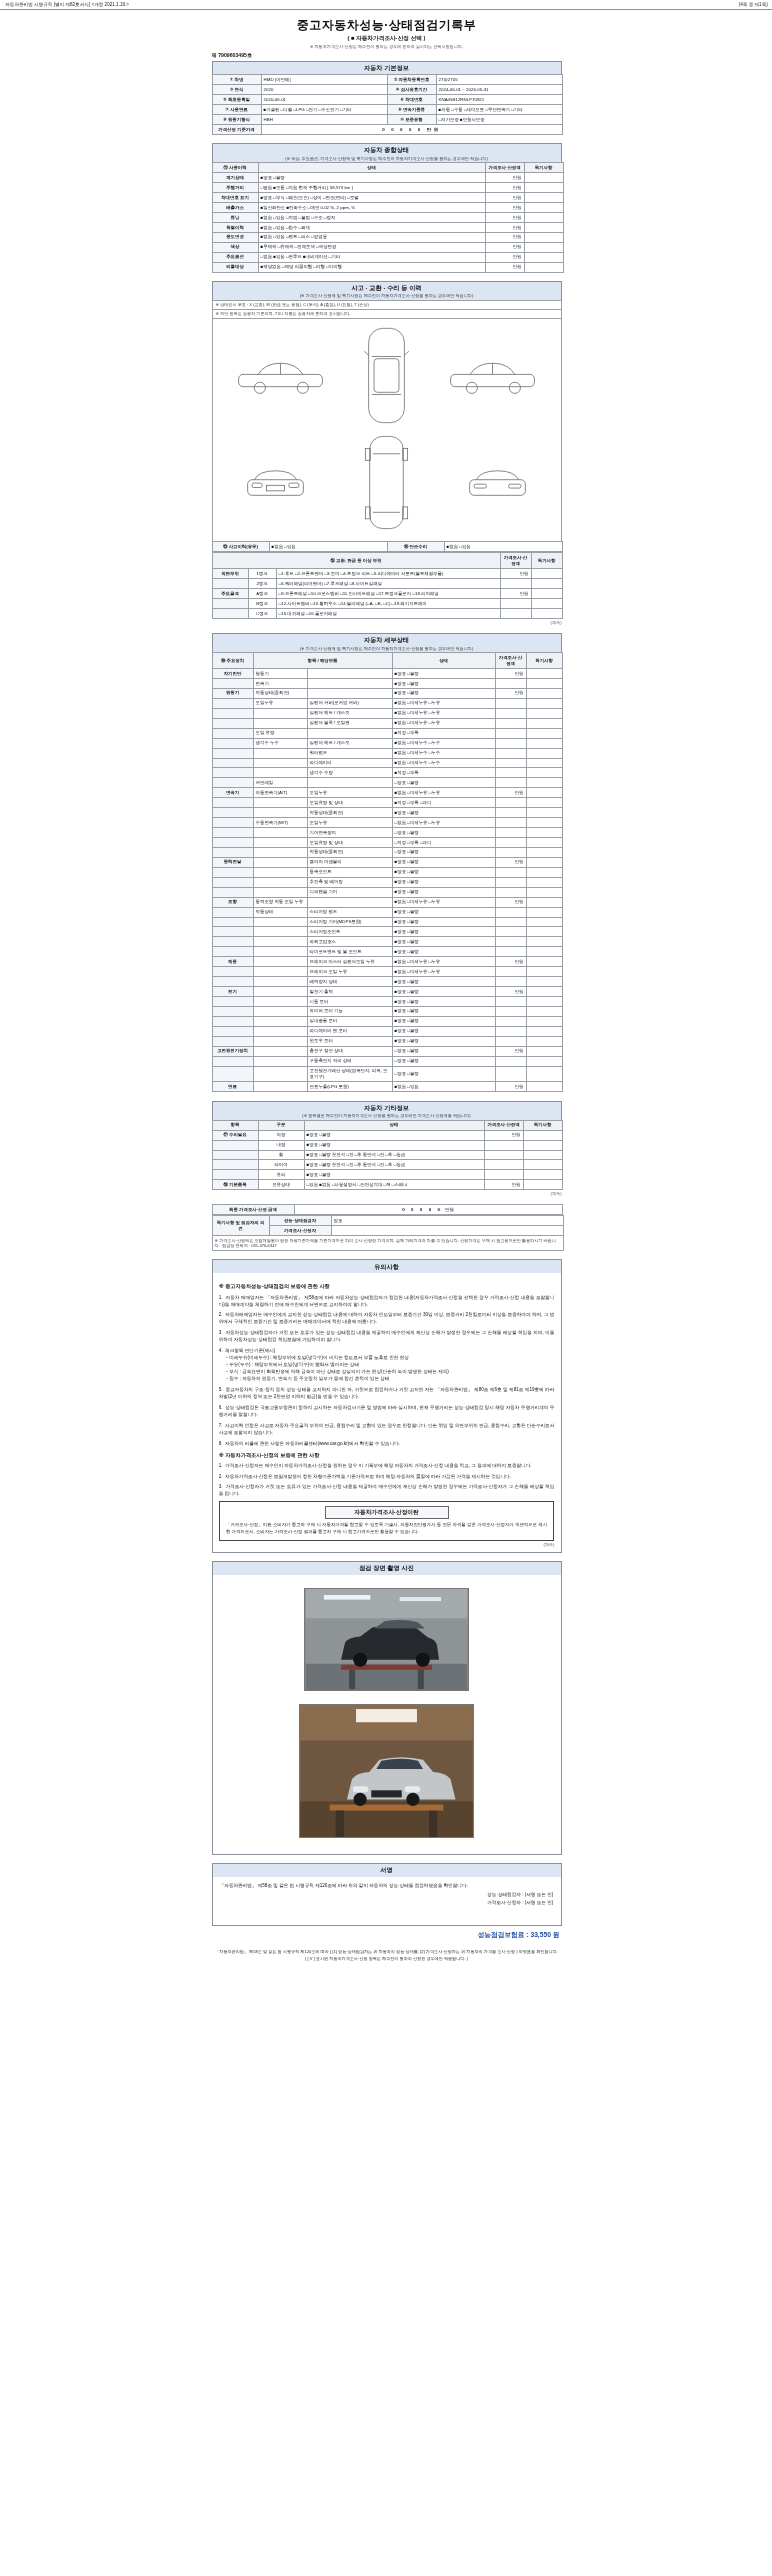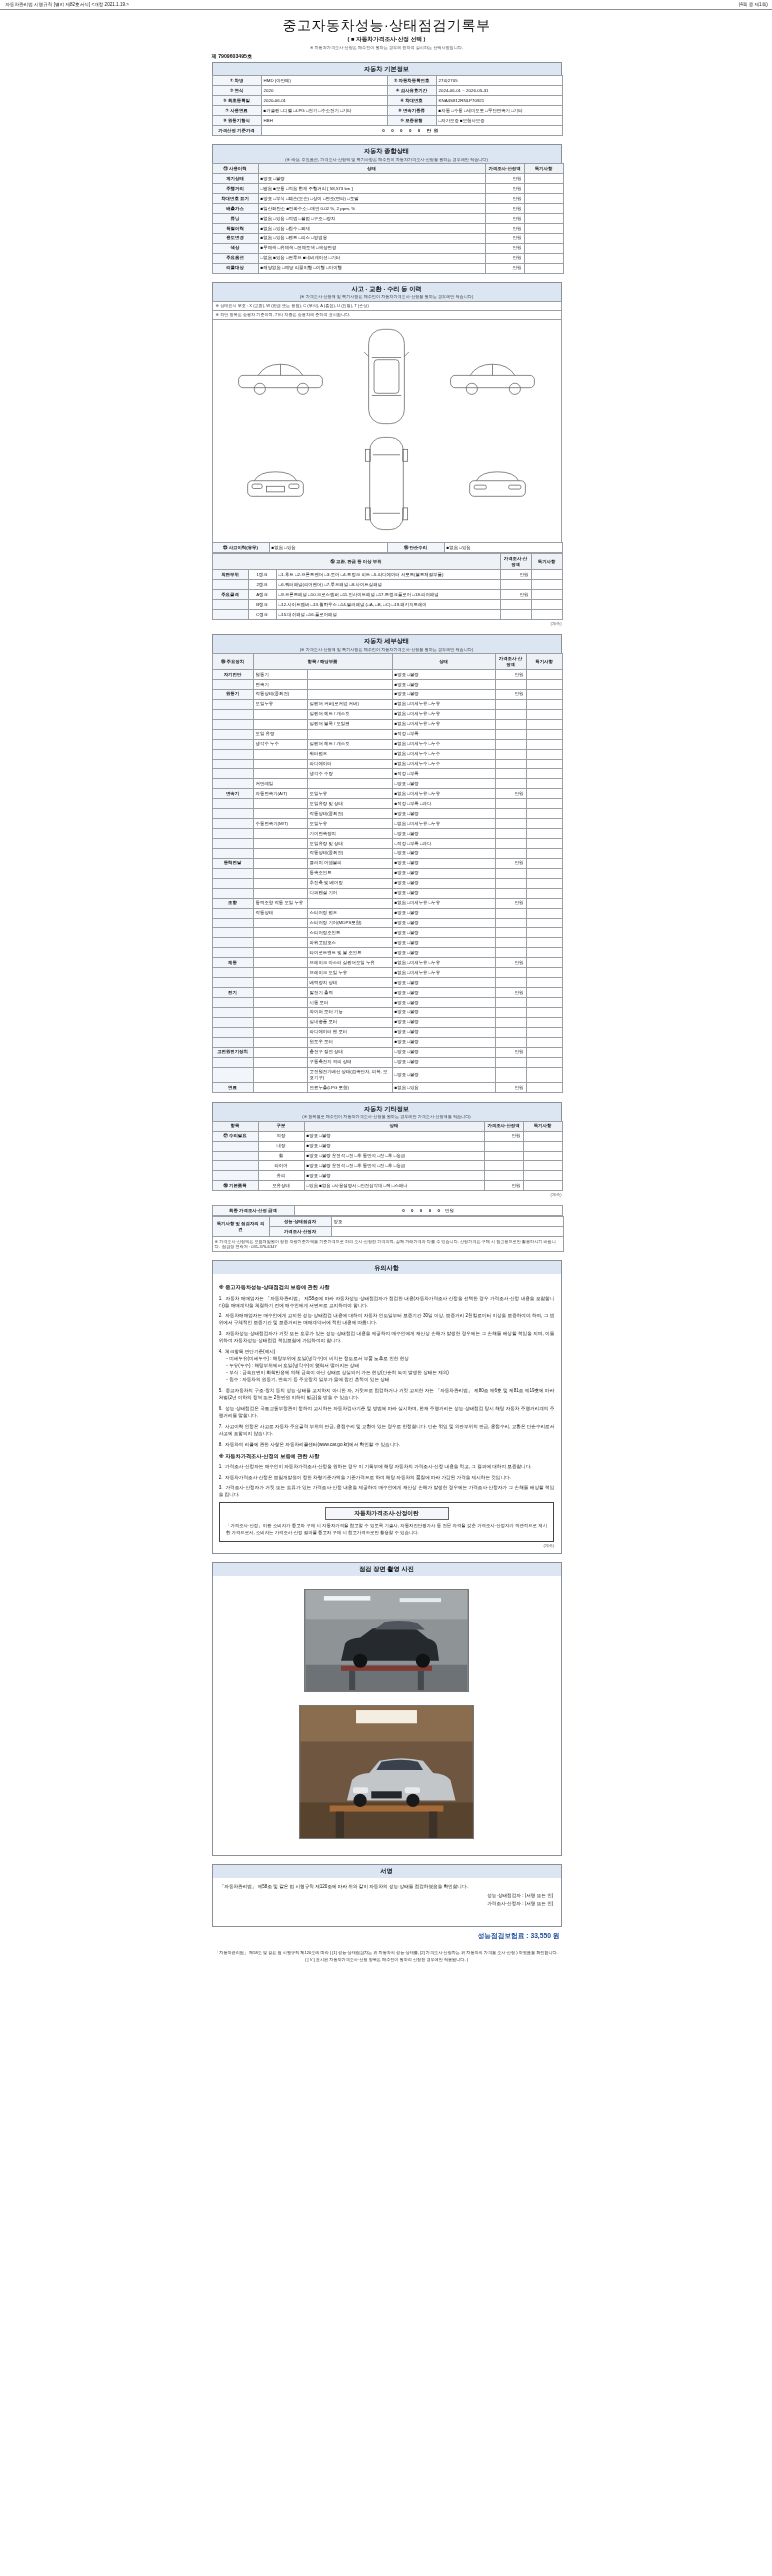--- a/index.html
+++ b/index.html
@@ -9,21 +9,21 @@
     font-family:"Liberation Sans","DejaVu Sans",sans-serif;
     color:#111; outline:0.5px solid #c9c9c9;
   }
   .topbar {
     display:flex; justify-content:space-between;
     font-size:4.6px; color:#222; padding:2.1px 5.2px 1.5px;
     border-bottom:0.5px solid #8f8f8f;
   }
   .doc { width:350px; margin:7.2px auto 0; }
   .doc-head { text-align:center; margin-bottom:3.1px; }
-  .doc-title { font-size:14px; font-weight:400; letter-spacing:0.5px; }
+  .doc-title { font-size:12px; font-weight:700; letter-spacing:0.5px; }
   .doc-subtitle { font-size:5.7px; font-weight:700; margin-top:1.5px; }
   .doc-subnote { font-size:4.1px; color:#444; margin-top:1px; }
   .doc-no { font-size:5.2px; font-weight:700; margin:3.1px 0 1.5px; }
 
   .sec { margin-bottom:8.2px; }
   .sec-head {
     border:0.5px solid #8a9099; border-bottom:0;
     background:#dce6f3; text-align:center; padding:2.1px 1px 1.5px;
     font-size:6.2px; font-weight:700;
   }

